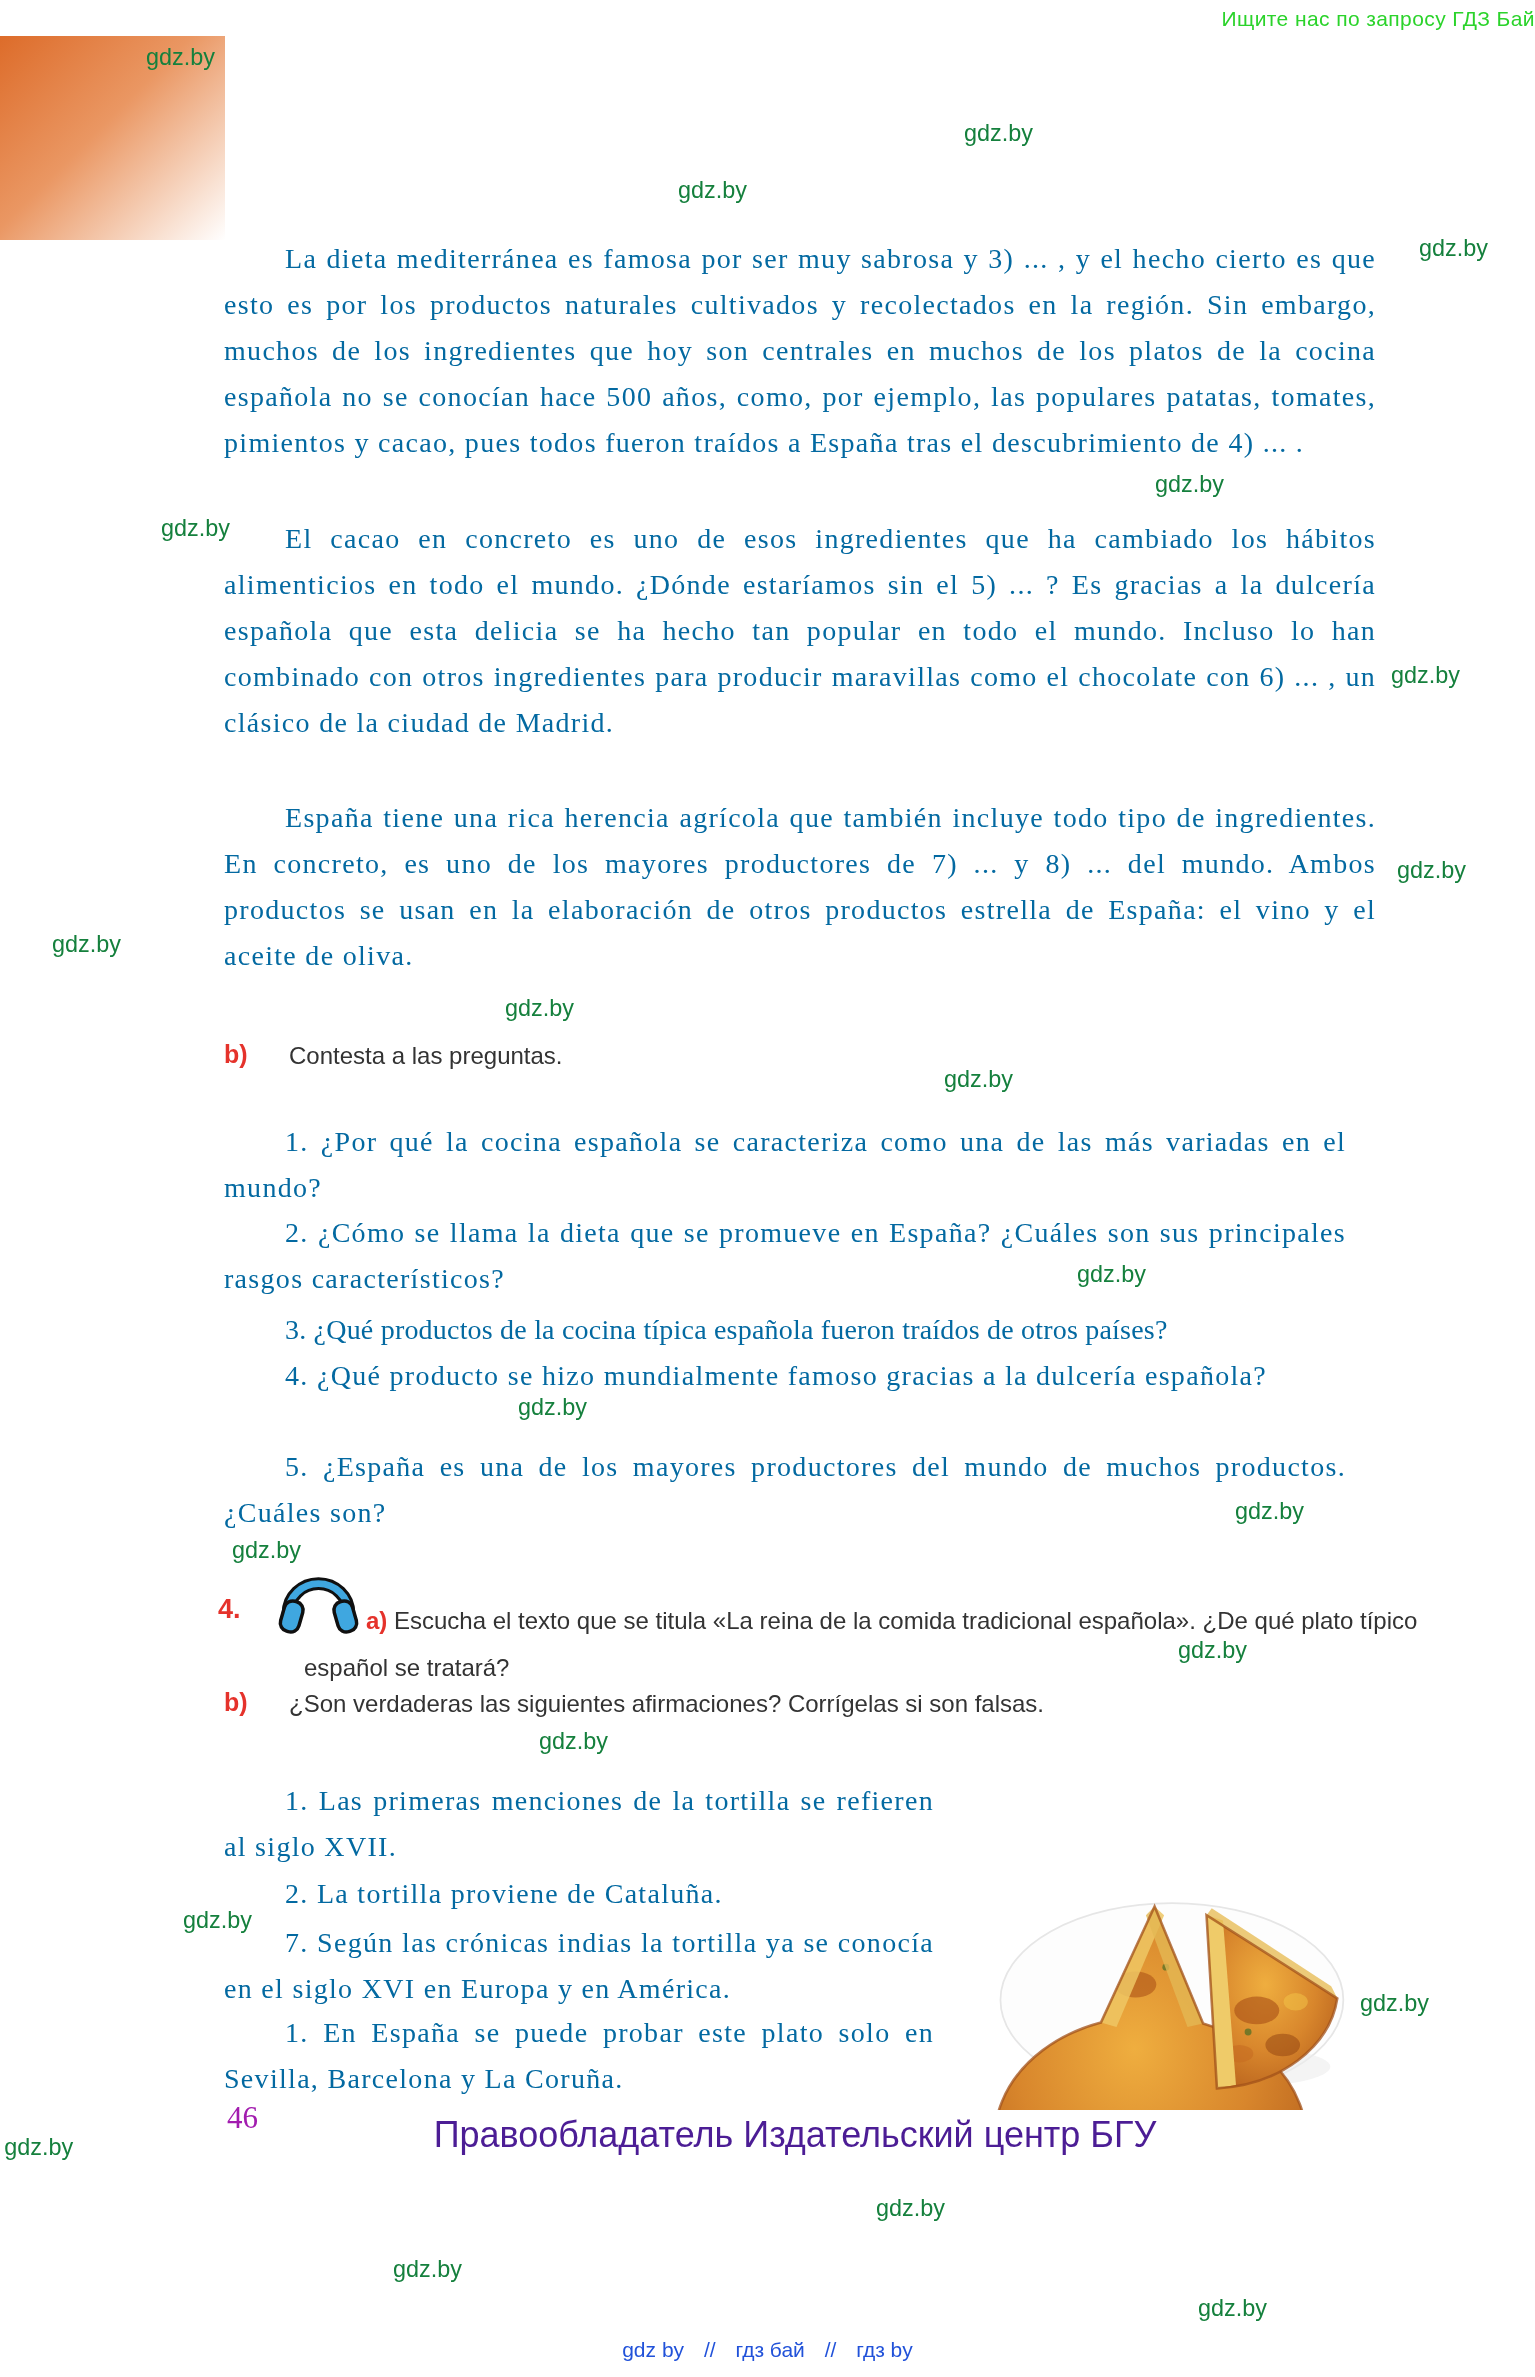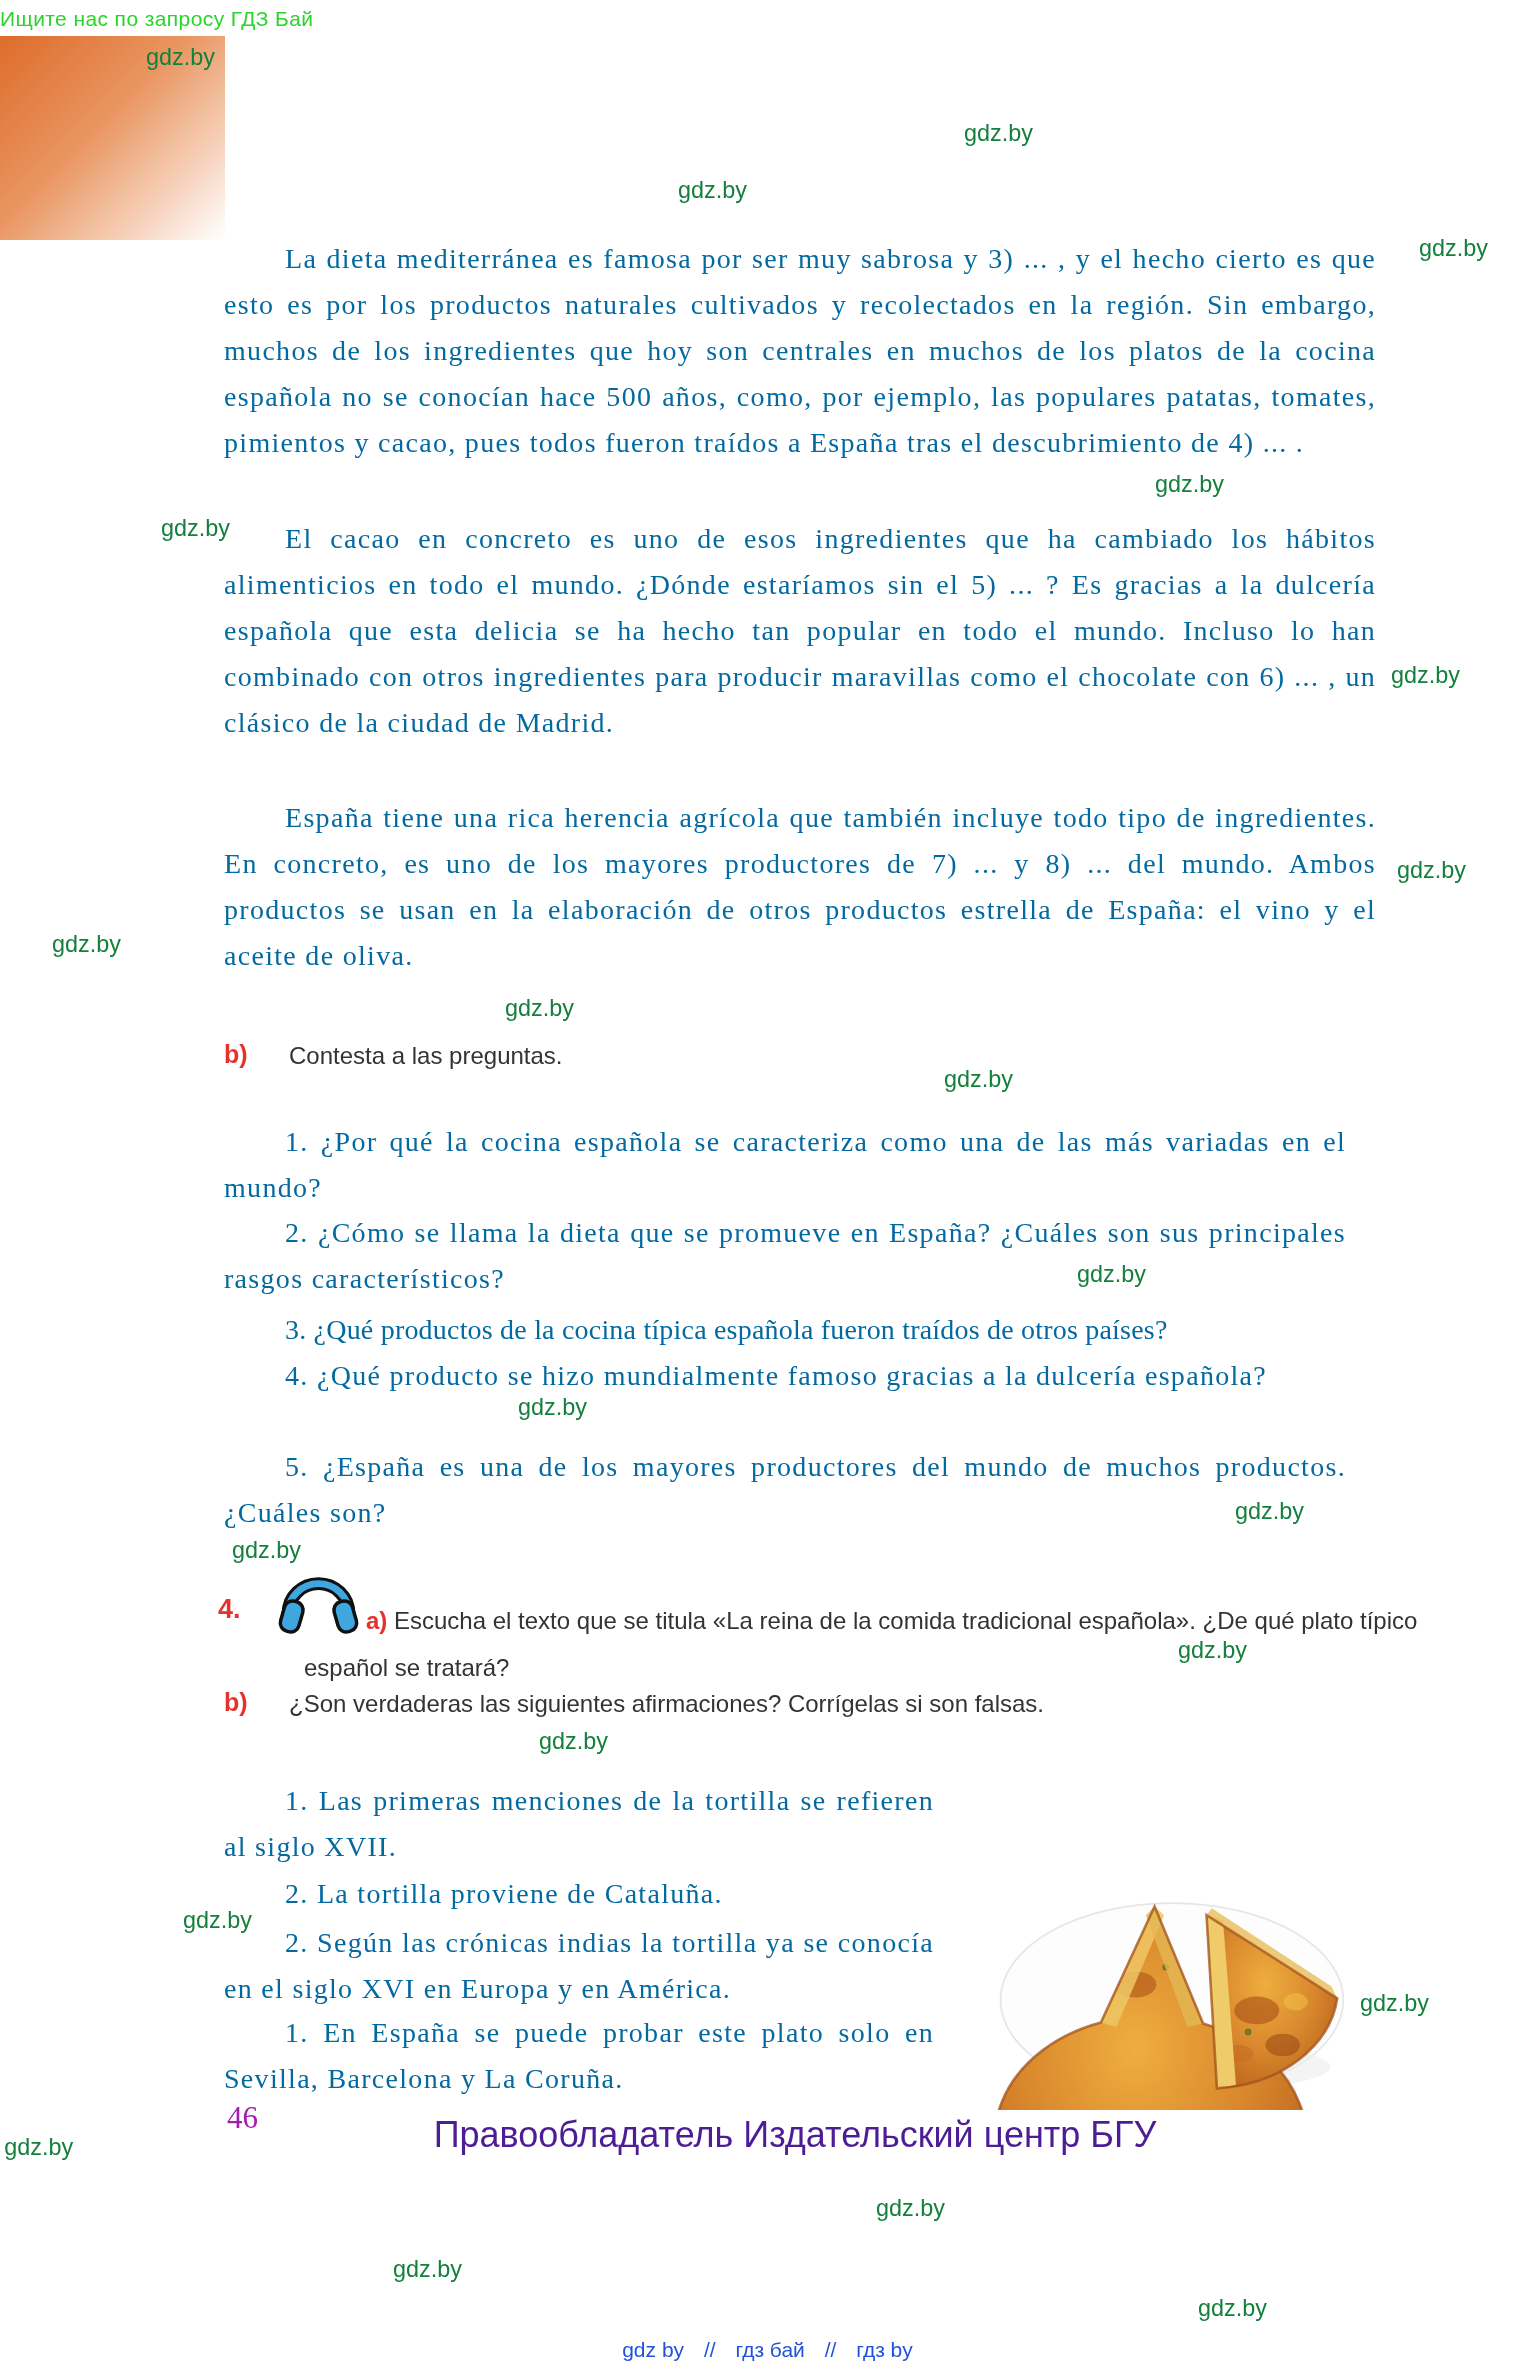--- a/index.html
+++ b/index.html
@@ -1,21 +1,21 @@
 <!DOCTYPE html>
 <html style="font-size:14px"><head>
 <meta charset="utf-8">
 <style>
   html,body{margin:0;padding:0;}
   body{
     width:1535px;height:2377px;position:relative;background:#ffffff;
     font-family:"Liberation Sans",sans-serif;overflow:hidden;
   }
   .promo{
-    position:absolute;top:7px;left:0;width:100%;text-align:left;
+    position:absolute;top:7px;left:0;width:100%;text-align:right;
     font:21px "Liberation Sans",sans-serif;color:#2bd32b;letter-spacing:0.4px;
   }
   .orange-corner{
     position:absolute;left:0;top:36px;width:225px;height:204px;
     background:linear-gradient(135deg,#dd6c2a 0%,#ea9763 45%,#ffffff 100%);
   }
   .wm{
     position:absolute;font:23.4px/1.1 "Liberation Sans",sans-serif;
     color:#15803d;white-space:nowrap;
   }
@@ -122,21 +122,21 @@
   </svg>
 </span>
 
 <p class="ex4a"><span class="red">a)</span> <span>Escucha el texto que se titula «La reina de la comida tradicional española». ¿De qué plato típico español se tratará?</span></p>
 
 <span class="tasklabel" style="top:1688px">b)</span>
 <span class="taskline" style="top:1686px">¿Son verdaderas las siguientes afirmaciones? Corrígelas si son falsas.</span>
 
 <p class="serif stmt" style="top:1778px">1. Las primeras menciones de la tortilla se refieren al siglo XVII.</p>
 <p class="serif stmt" style="top:1871px">2. La tortilla proviene de Cataluña.</p>
-<p class="serif stmt" style="top:1920px">2. Según las crónicas indias la tortilla ya se conocía en el siglo XVI en Europa y en América.</p>
+<p class="serif stmt" style="top:1920px">7. Según las crónicas indias la tortilla ya se conocía en el siglo XVI en Europa y en América.</p>
 <p class="serif stmt" style="top:2010px">1. En España se puede probar este plato solo en Sevilla, Barcelona y La Coruña.</p>
 
 <span class="tortilla">
   <svg width="373" height="342" viewBox="0 0 430 395" xmlns="http://www.w3.org/2000/svg">
     <defs>
       <radialGradient id="tg" cx="45%" cy="40%" r="70%">
         <stop offset="0%" stop-color="#efae3f"></stop>
         <stop offset="55%" stop-color="#d8862c"></stop>
         <stop offset="100%" stop-color="#b55f1c"></stop>
       </radialGradient>

